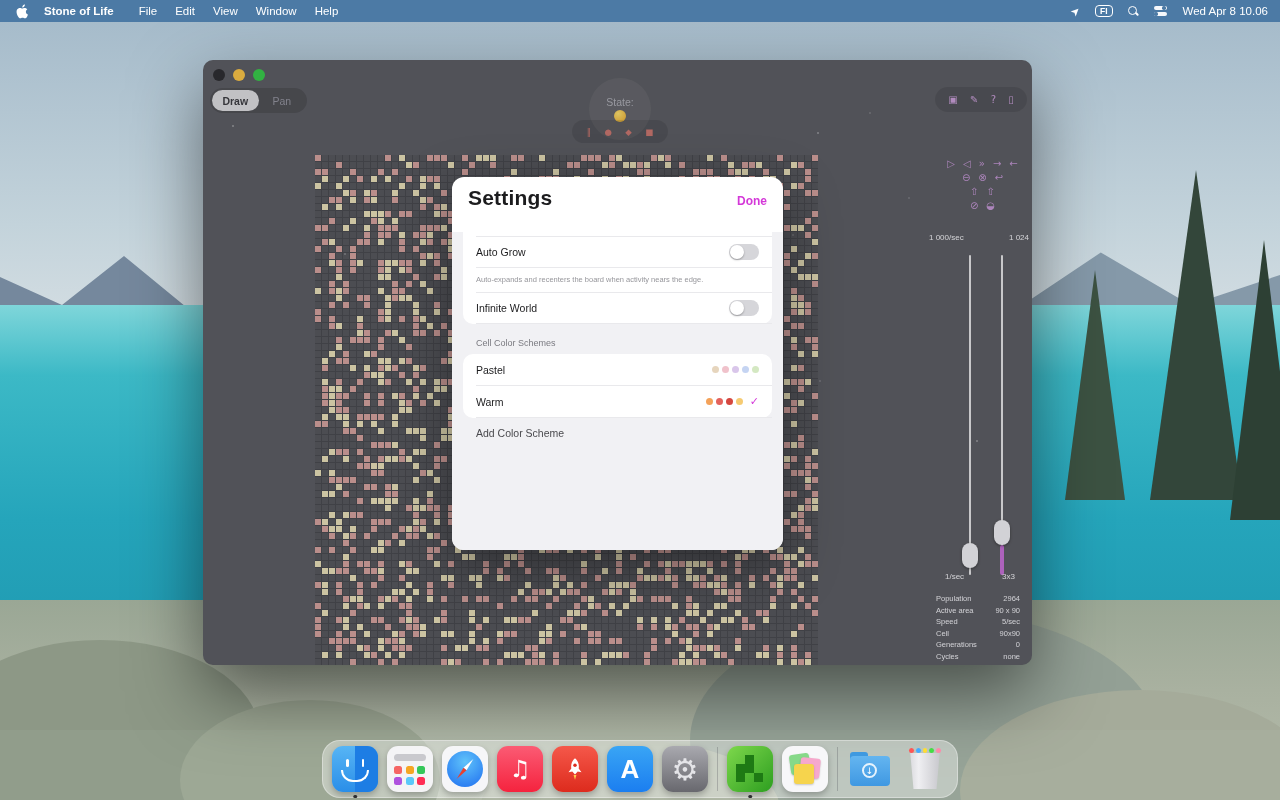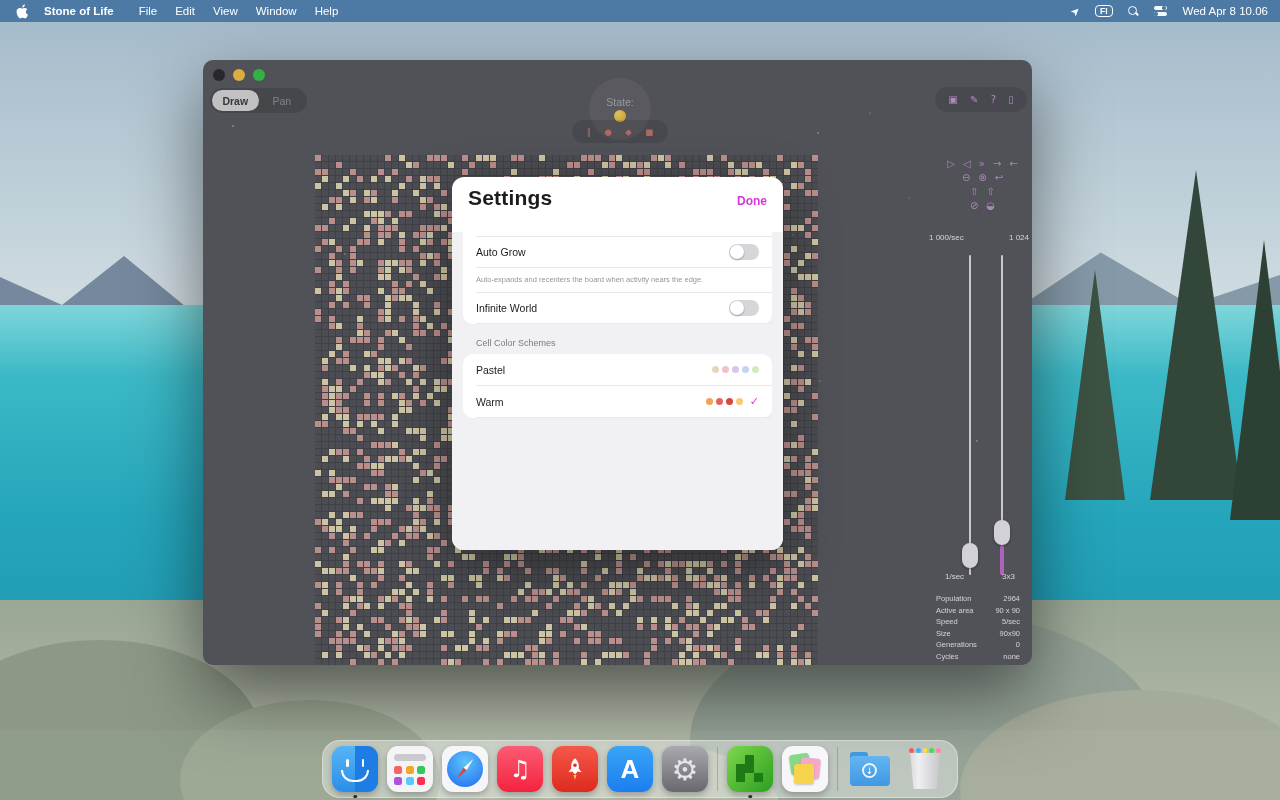--- a/index.html
+++ b/index.html
@@ -5533,21 +5533,21 @@
       </div>
       <div class="stat-row">
         <span>Active area</span>
         <span>90 x 90</span>
       </div>
       <div class="stat-row">
         <span>Speed</span>
         <span>5/sec</span>
       </div>
       <div class="stat-row">
-        <span>Size</span>
+        <span>Cell</span>
         <span>90x90</span>
       </div>
       <div class="stat-row">
         <span>Generations</span>
         <span>0</span>
       </div>
       <div class="stat-row">
         <span>Cycles</span>
         <span>none</span>
       </div>
@@ -5614,20 +5614,21 @@
           <div class="scheme-right">
             <span class="dot" style="background: rgb(244, 162, 89);"></span>
             <span class="dot" style="background: rgb(228, 98, 92);"></span>
             <span class="dot" style="background: rgb(213, 71, 63);"></span>
             <span class="dot" style="background: rgb(246, 203, 114);"></span>
             <span class="check" style="color: rgb(212, 56, 216);">✓</span>
           </div>
         </div>
         <div class="sep"></div>
       </div>
+    <div class="add-scheme">Add Color Scheme</div>
   </div>
 </div>
 
 <div id="dock">
     <div class="dock-item">
       <div class="dock-ic ic-finder">
         <div class="half"></div>
         <div class="eye" style="left:14px;"></div>
         <div class="eye" style="right:14px;"></div>
         <div class="smile"></div>

